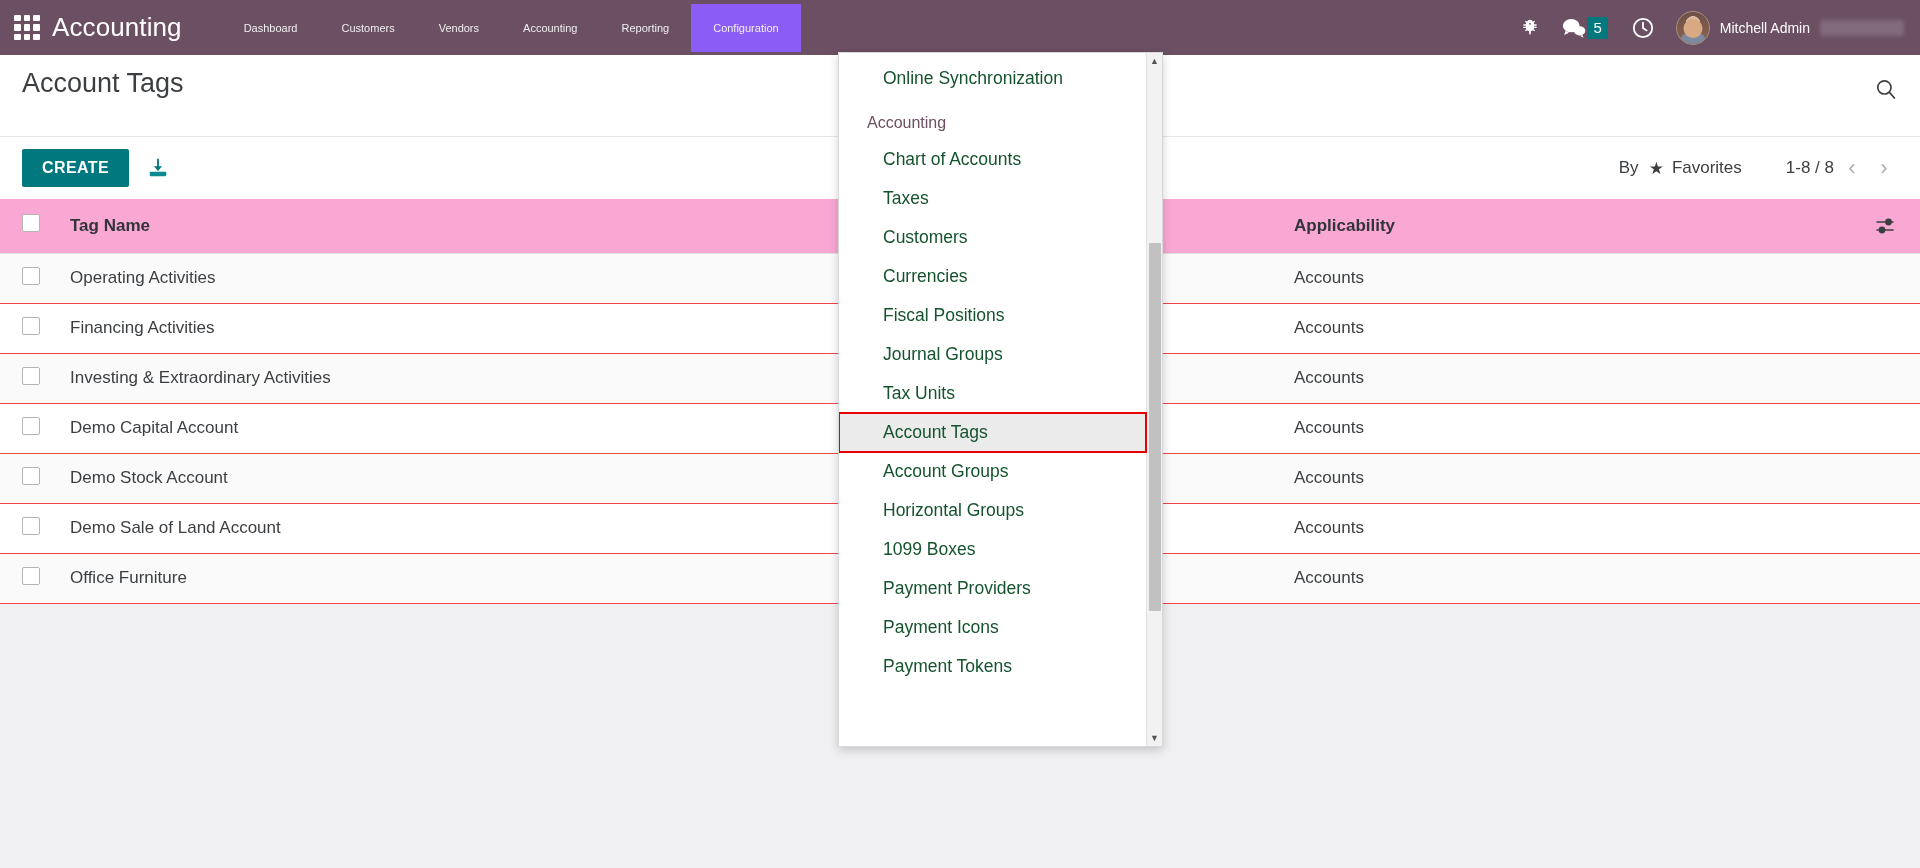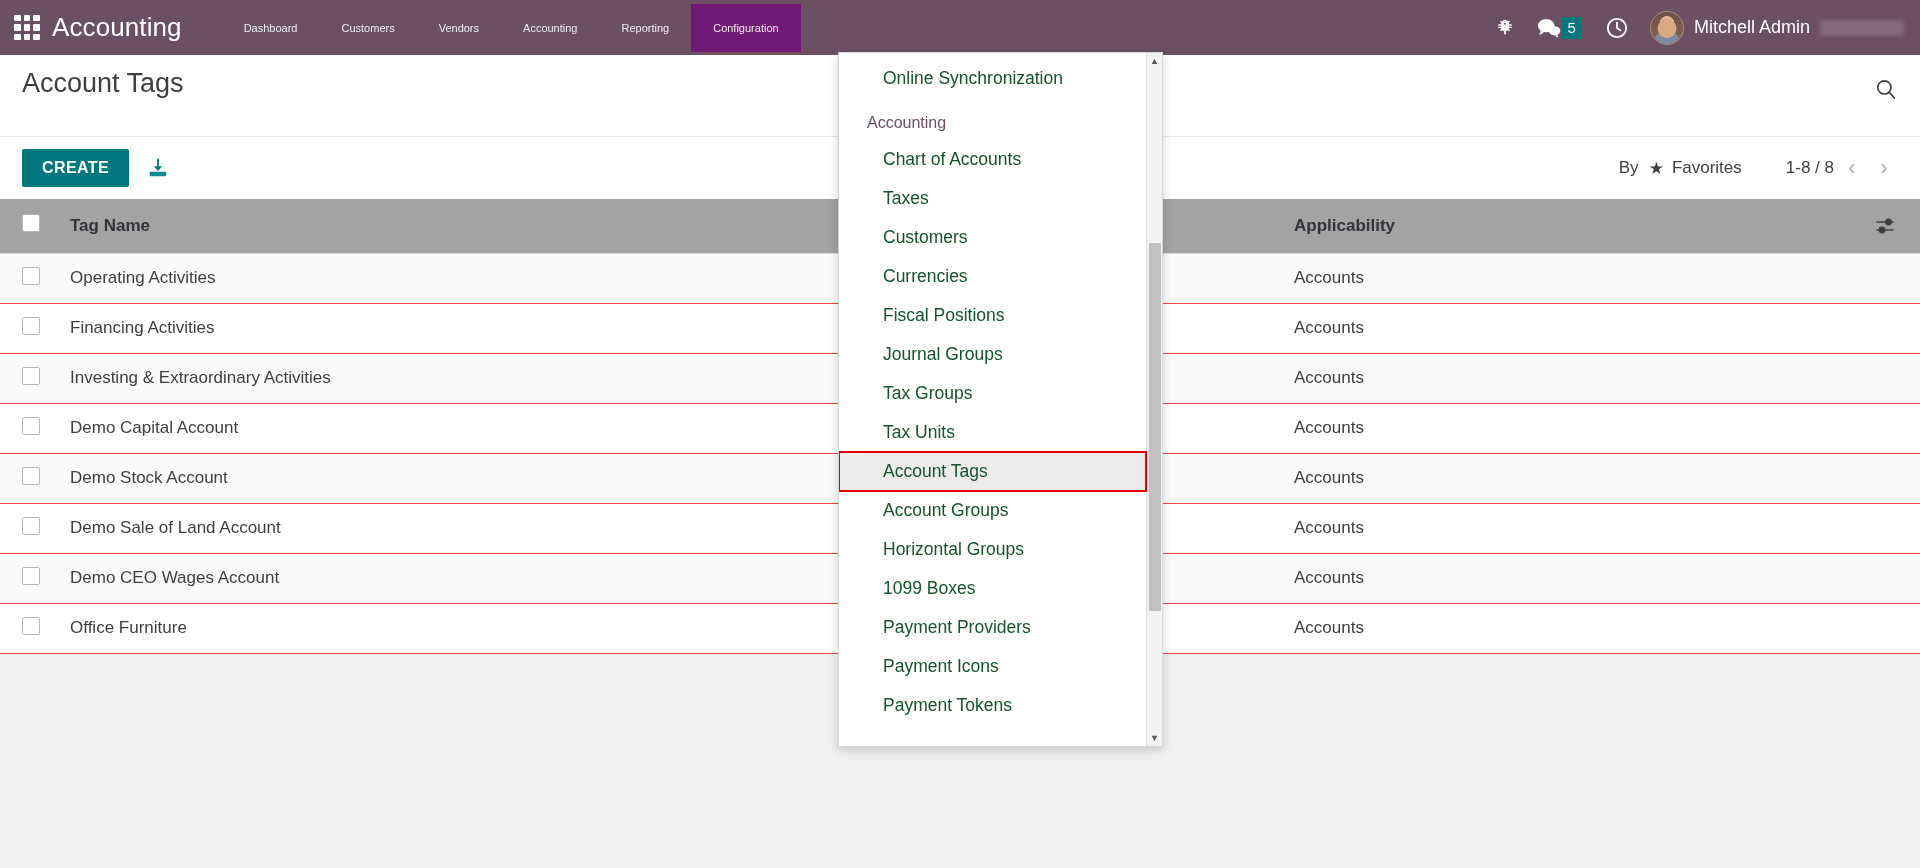--- a/index.html
+++ b/index.html
@@ -35,21 +35,21 @@
     margin-right: 40px;
     white-space: nowrap;
   }
   .navitems { display: flex; align-items: center; height: 55px; }
   .navitem {
     padding: 0 22px; height: 48px;
     display: flex; align-items: center;
     font-size: 11px; color: #f2eef1;
     cursor: pointer; white-space: nowrap;
   }
-  .navitem.active { background: #701a75; }
+  .navitem.active { background: #8b5cf6; }
   .navright {
     margin-left: auto; display: flex; align-items: center;
     height: 55px; padding-right: 16px;
   }
   .navicon {
     width: 42px; height: 55px;
     display: flex; align-items: center; justify-content: center;
     cursor: pointer; position: relative;
   }
   .badge-count {
@@ -71,21 +71,21 @@
     left: 50%; top: 60%; transform: translateX(-50%);
     width: 26px; height: 18px; border-radius: 12px 12px 0 0;
     background: #7d8aa0;
   }
   .avatar::before {
     content: ""; position: absolute; z-index: 2;
     left: 50%; top: 22%; transform: translateX(-50%);
     width: 19px; height: 19px; border-radius: 50%;
     background: #d9a983;
   }
-  .username { font-size: 18px; white-space: nowrap; }
+  .username { font-size: 14px; white-space: nowrap; }
   .blurred-chip {
     width: 84px; height: 16px; margin-left: 10px;
     border-radius: 3px;
     background: rgba(255,255,255,.16);
     filter: blur(2px);
   }
 
   
   .cp {
     position: absolute; top: 55px; left: 0;
@@ -146,21 +146,21 @@
   .pager-text { white-space: nowrap; }
   .pager-btn {
     width: 28px; height: 28px; cursor: pointer;
     display: flex; align-items: center; justify-content: center;
     color: #adadad; font-size: 22px; line-height: 1;
   }
 
   
   .list-wrap {
     position: absolute; top: 199px; left: 0;
-    width: 1920px; background: #a3a3a3;
+    width: 1920px; background: #f9a8d4;
     z-index: 5;
   }
   table.list { width: 1920px; border-collapse: collapse; table-layout: fixed; }
   table.list th, table.list td {
     text-align: left; font-weight: 400;
     color: #3c3f42; font-size: 17px;
     padding: 0 14px; height: 50px; vertical-align: middle;
   }
   table.list thead th {
     font-weight: 700; font-size: 17px;
@@ -377,45 +377,38 @@
           <td class="col-opt"></td>
         </tr>
         <tr>
           <td class="col-check"><span class="cb"></span></td>
           <td class="col-name">Demo Sale of Land Account</td>
           <td class="col-appl">Accounts</td>
           <td class="col-opt"></td>
         </tr>
         <tr>
           <td class="col-check"><span class="cb"></span></td>
-          <td class="col-name">Demo CEO Wages Account</td>
-          <td class="col-appl">Accounts</td>
-          <td class="col-opt"></td>
-        </tr>
-        <tr>
-          <td class="col-check"><span class="cb"></span></td>
           <td class="col-name">Office Furniture</td>
           <td class="col-appl">Accounts</td>
           <td class="col-opt"></td>
         </tr>
       </tbody>
   </table>
 </div>
 
 <div class="dropdown">
   <div class="dd-scrollport" id="dd-scrollport">
       <div class="dd-item">Online Synchronization</div>
       <div class="dd-section">Accounting</div>
       <div class="dd-item">Chart of Accounts</div>
       <div class="dd-item">Taxes</div>
       <div class="dd-item">Customers</div>
       <div class="dd-item">Currencies</div>
       <div class="dd-item">Fiscal Positions</div>
       <div class="dd-item">Journal Groups</div>
-      <div class="dd-item">Tax Groups</div>
       <div class="dd-item">Tax Units</div>
       <div class="dd-item highlighted">Account Tags</div>
       <div class="dd-item">Account Groups</div>
       <div class="dd-item">Horizontal Groups</div>
       <div class="dd-item">1099 Boxes</div>
       <div class="dd-item">Payment Providers</div>
       <div class="dd-item">Payment Icons</div>
       <div class="dd-item">Payment Tokens</div>
     </div>
   <div class="dd-scrollbar">

